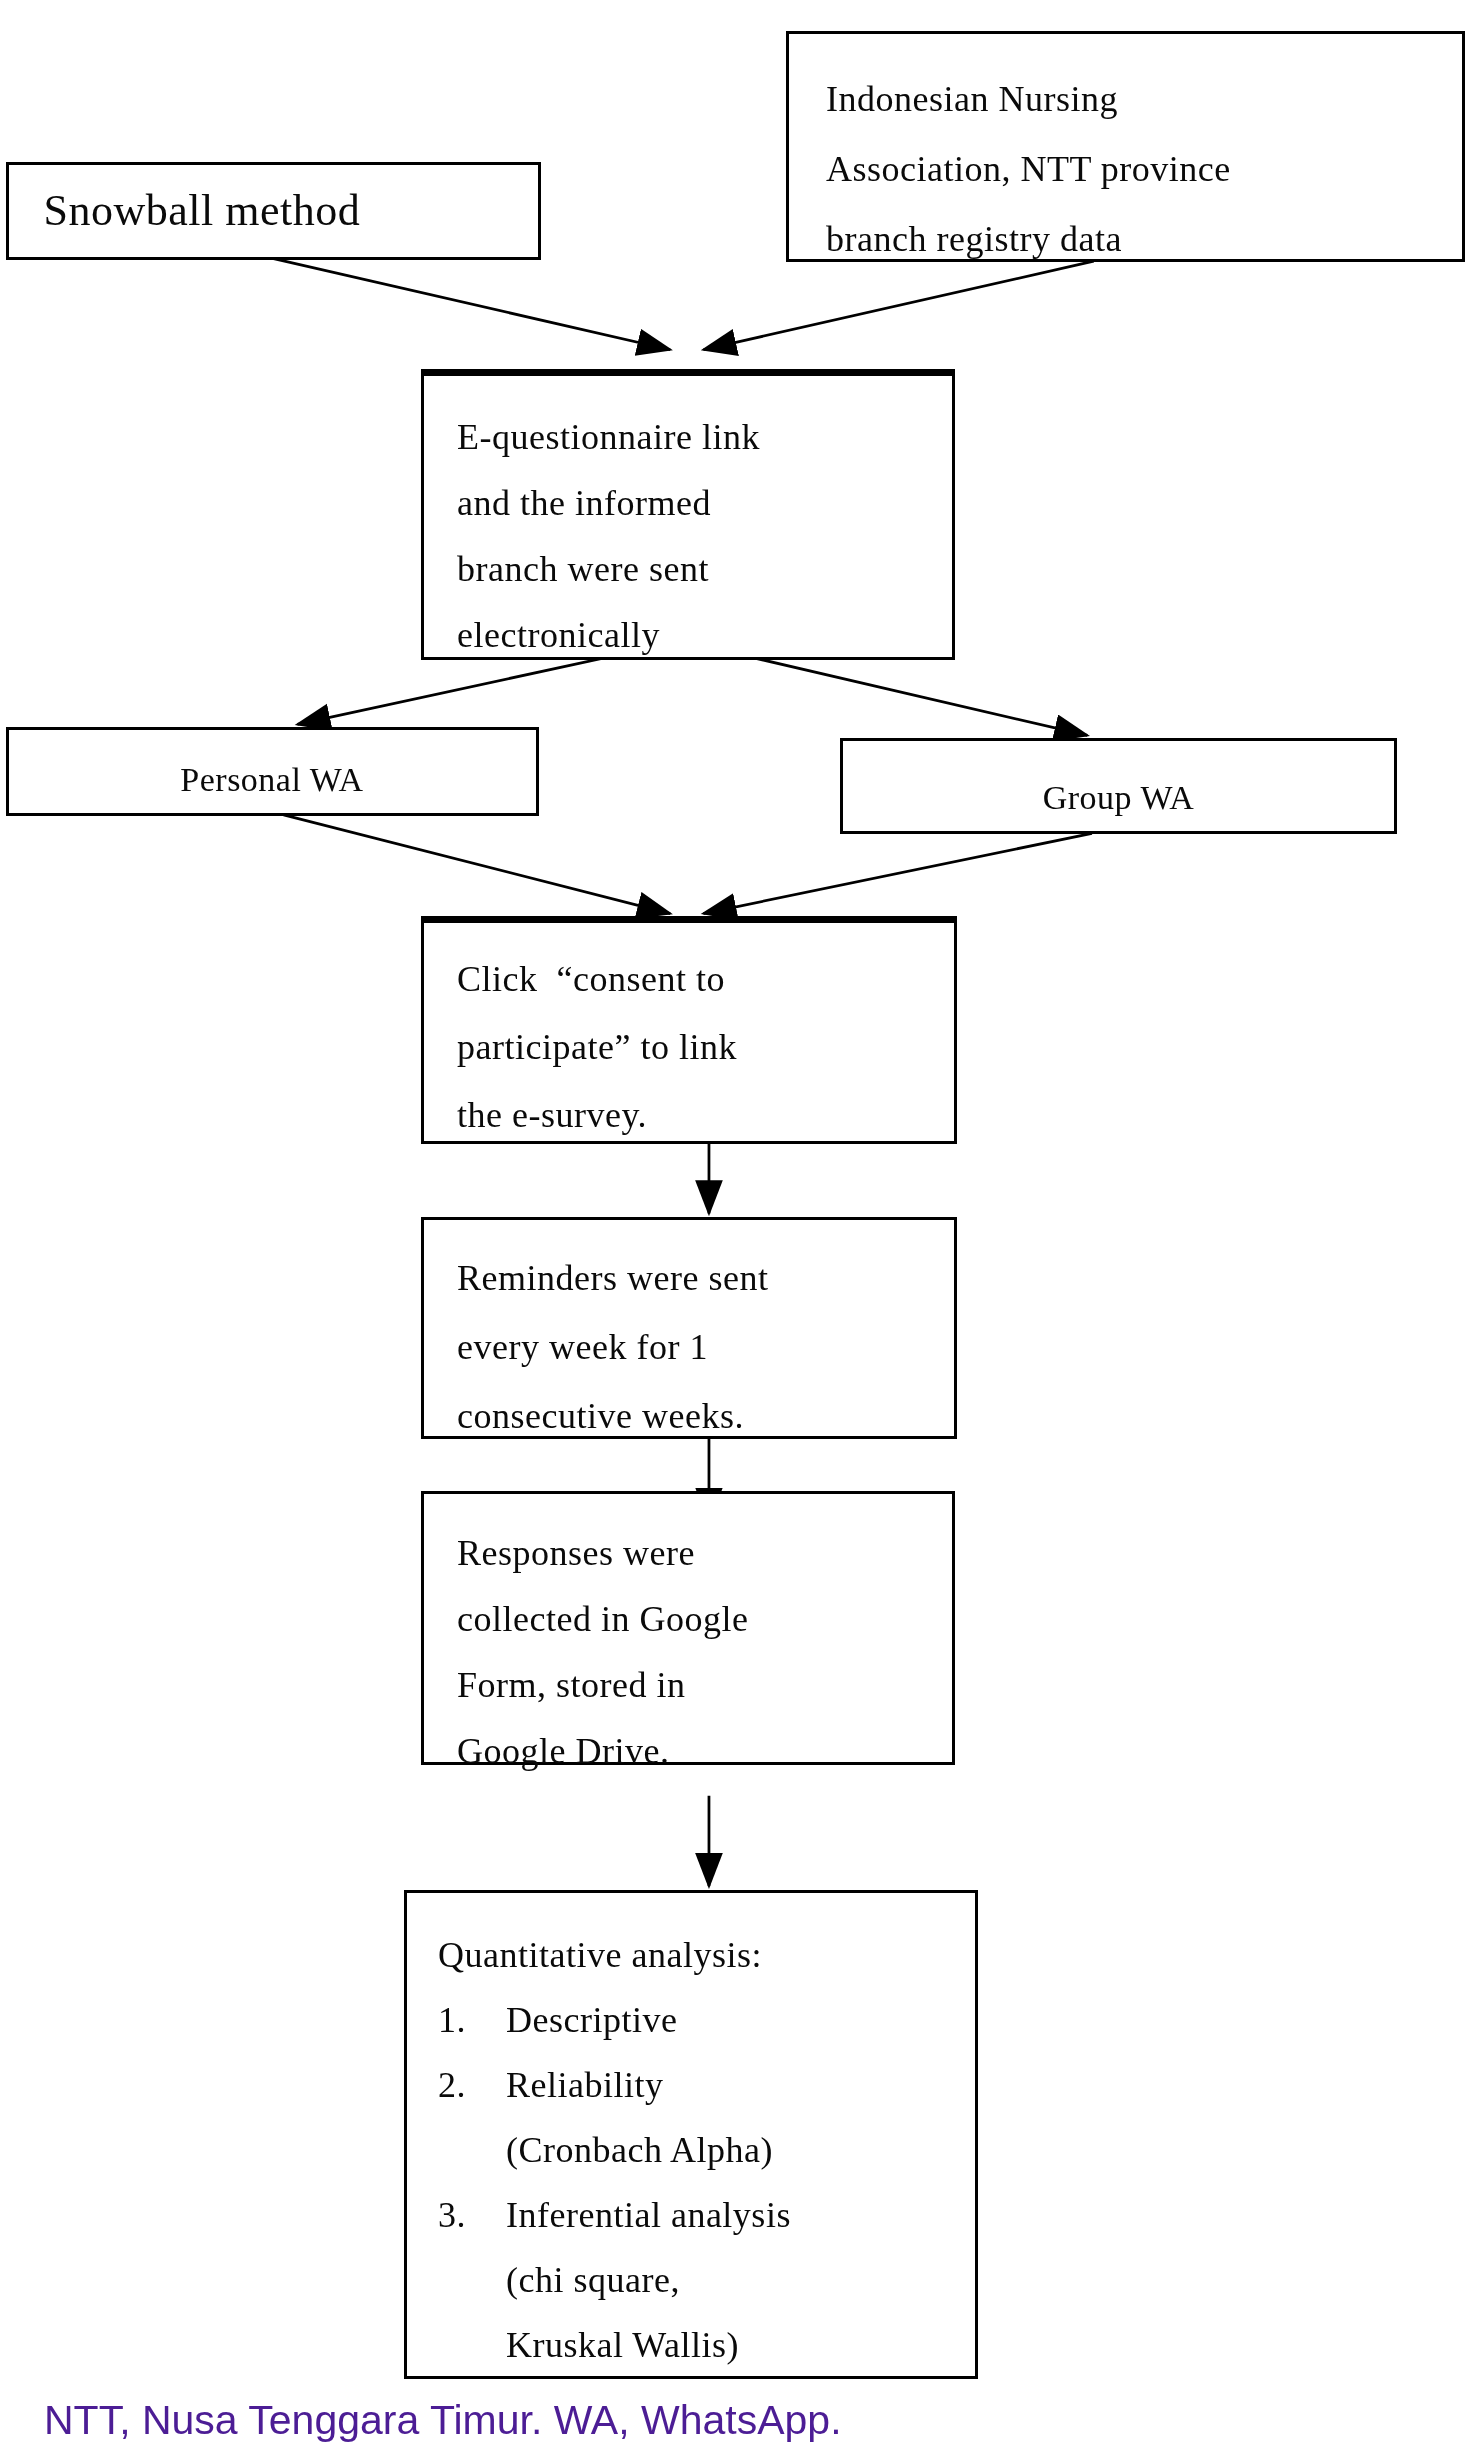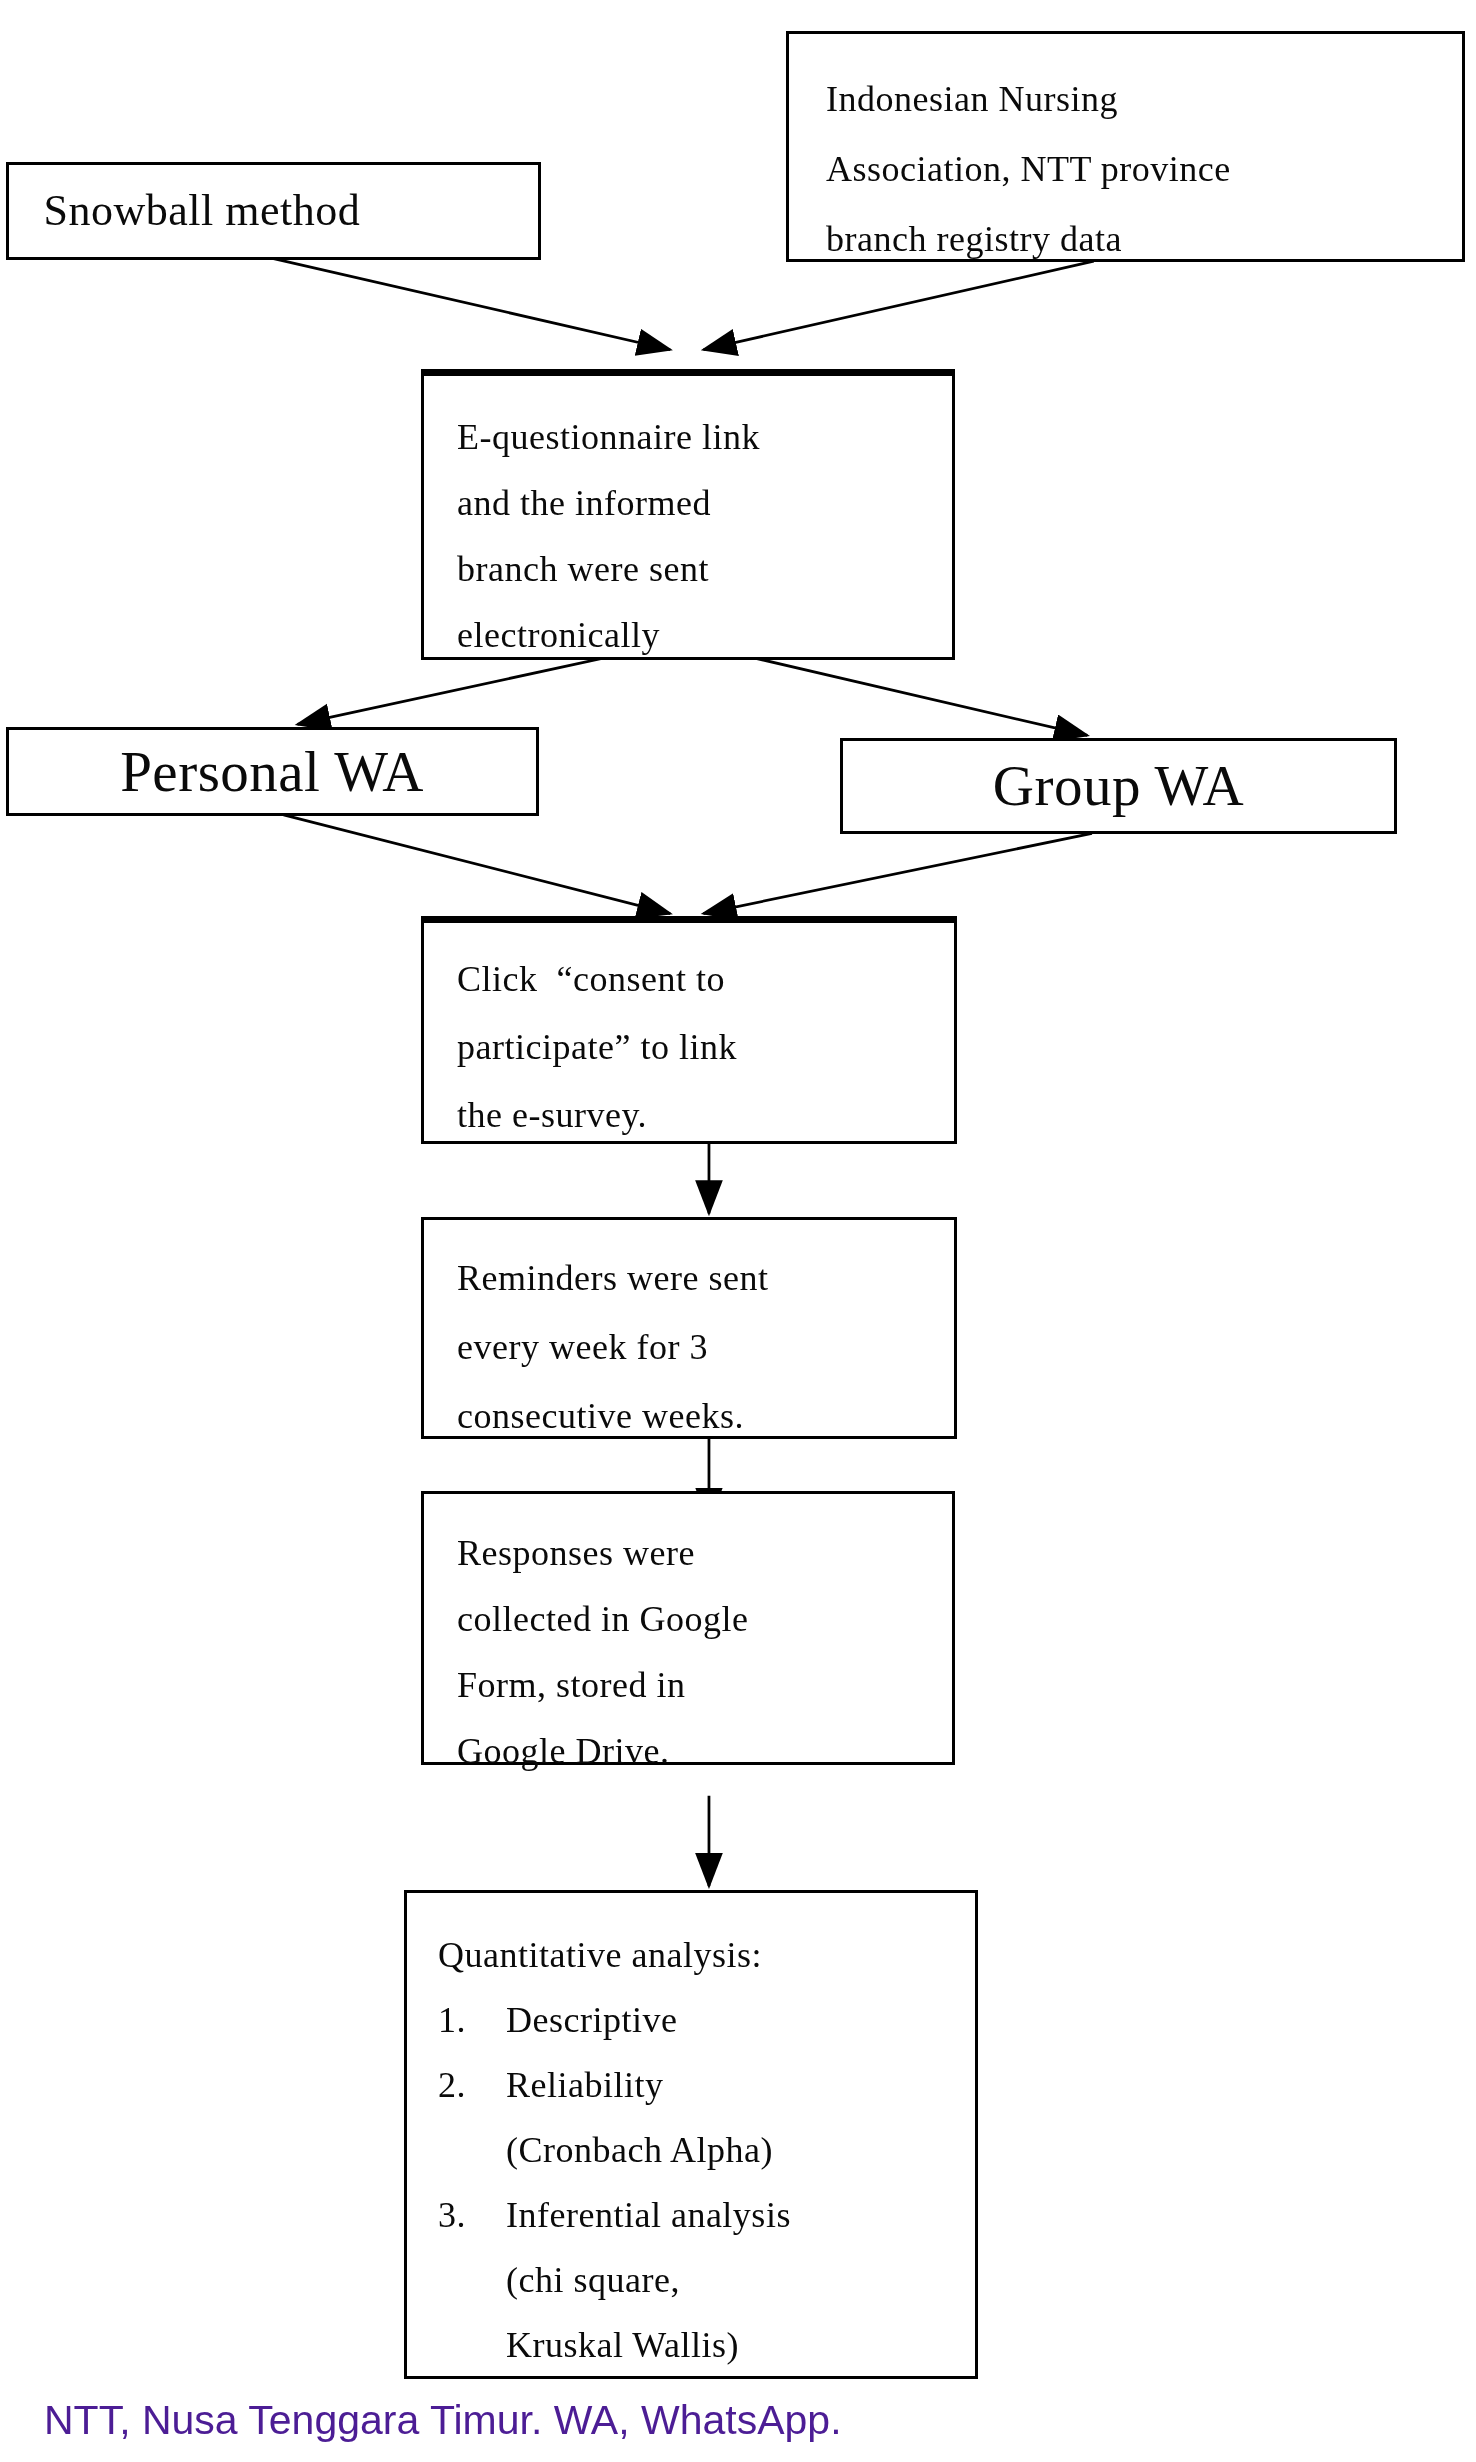--- a/index.html
+++ b/index.html
@@ -34,23 +34,23 @@
     letter-spacing: 0.5px;
   }
   .node.thick-top { border-top-width: 7.4px; }
   .node .ln {
     display: block;
     white-space: pre-wrap;
   }
   .pad-text { padding: 28px 18.5px 0 33px; }
   .center-text {
     display: flex;
-    align-items: center;
+    align-items: flex-end;
     justify-content: center;
-    font-size: 57px;
+    font-size: 34px;
   }
   .left-single {
     display: flex;
     align-items: center;
     padding-left: 35px;
     font-size: 44px;
   }
   #node-registry { line-height: 70px; padding-top: 29.5px; padding-left: 37px; }
   #node-equestionnaire { padding-top: 28px; }
   #node-consent-click { line-height: 68px; padding-top: 22px; }
@@ -122,21 +122,21 @@
   </div>
 
   <div class="node pad-text thick-top" id="node-consent-click" style="left:421px; top:916px; width:536px; height:228px;">
     <span class="ln">Click  “consent to</span>
     <span class="ln">participate” to link</span>
     <span class="ln">the e-survey.</span>
   </div>
 
   <div class="node pad-text" id="node-reminders" style="left:421px; top:1217px; width:536px; height:222px;">
     <span class="ln">Reminders were sent</span>
-    <span class="ln">every week for 3</span>
+    <span class="ln">every week for 1</span>
     <span class="ln">consecutive weeks.</span>
   </div>
 
   <div class="node pad-text" id="node-responses" style="left:421px; top:1491px; width:534px; height:274px;">
     <span class="ln">Responses were</span>
     <span class="ln">collected in Google</span>
     <span class="ln">Form, stored in</span>
     <span class="ln">Google Drive.</span>
   </div>
 

